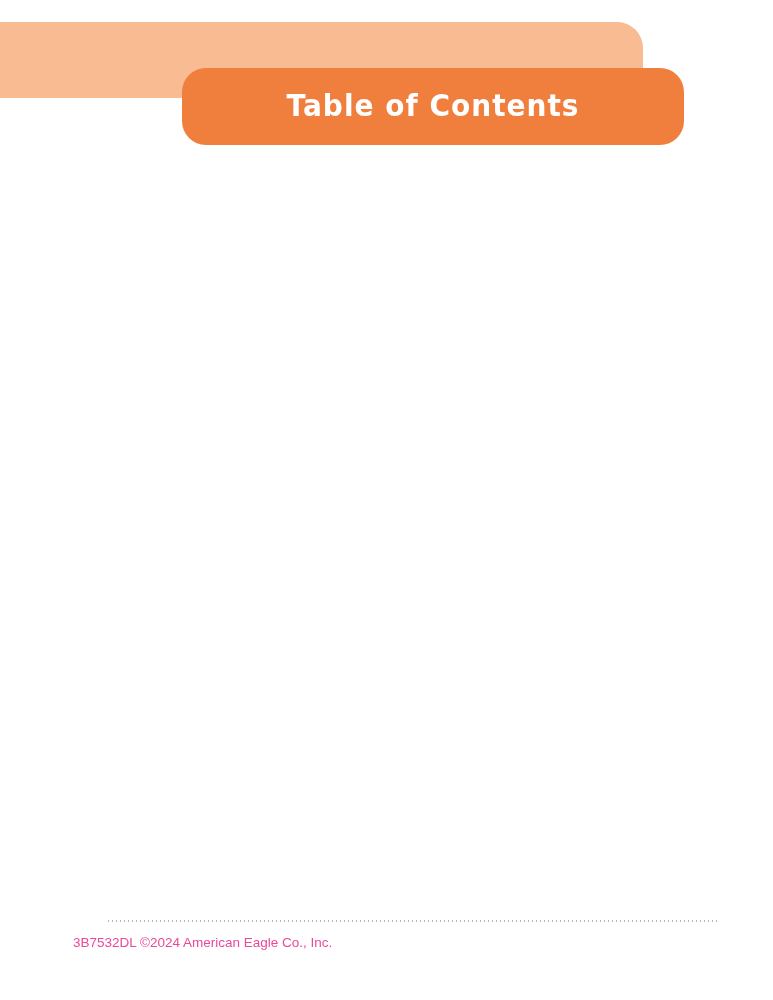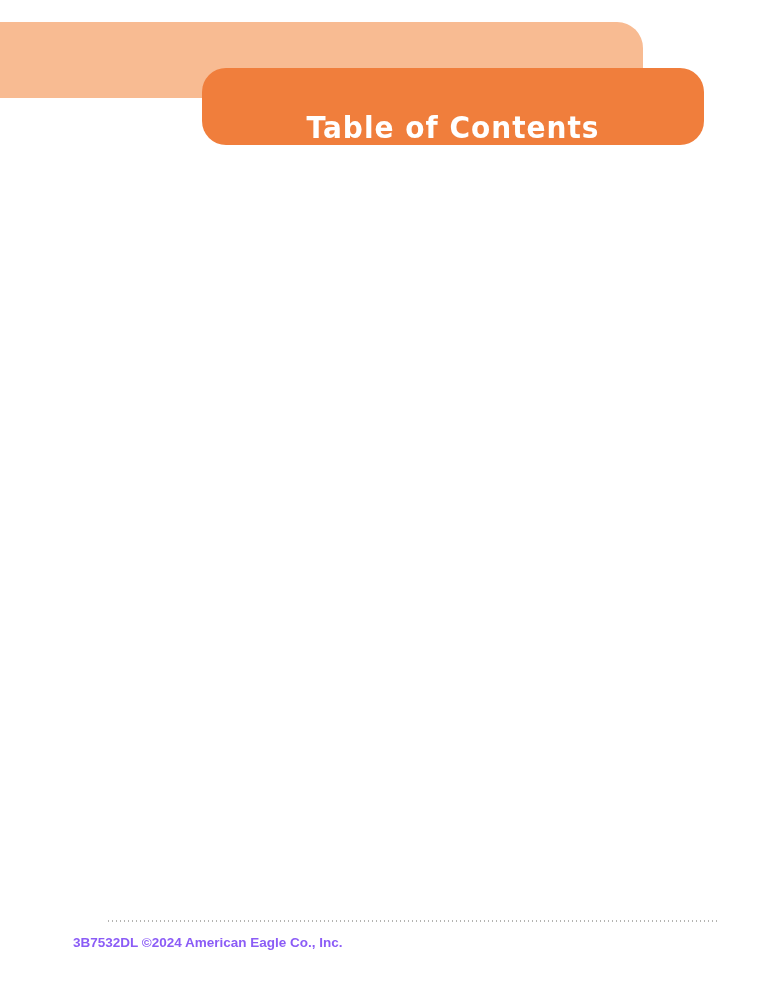--- a/index.html
+++ b/index.html
@@ -21,23 +21,22 @@
     background: #F8BB92;
     border-radius: 0 26px 26px 0;
   }
   .title-box {
     position: absolute;
     left: 182px; top: 68px;
     width: 502px; height: 77px;
     background: #F07E3C;
     border-radius: 24px;
     display: flex;
-    align-items: flex-end;
+    align-items: center;
     justify-content: center;
-    margin-left: 20px;
   }
   .title-box .title {
     color: #ffffff;
     font-family: "DejaVu Sans", sans-serif;
     font-weight: bold;
     font-size: 28px;
     letter-spacing: 1px;
     transform: scaleY(1.05);
   }
 
@@ -82,22 +81,21 @@
     width: 612px;
     top: 920px;
     height: 2px;
     background: repeating-linear-gradient(to right, #b4b4b2 0 1.5px, rgba(0,0,0,0) 1.5px 4px);
   }
   .footer-text {
     position: absolute;
     left: 73px;
     top: 935px;
     font-size: 13.5px;
-    color: #8b5cf6;
-    font-weight: bold;
+    color: #ec4899;
   }
 </style>
 </head>
 <body>
 
 <div class="page">
 
   <div class="peach-band"></div>
 
   <div class="title-box">

